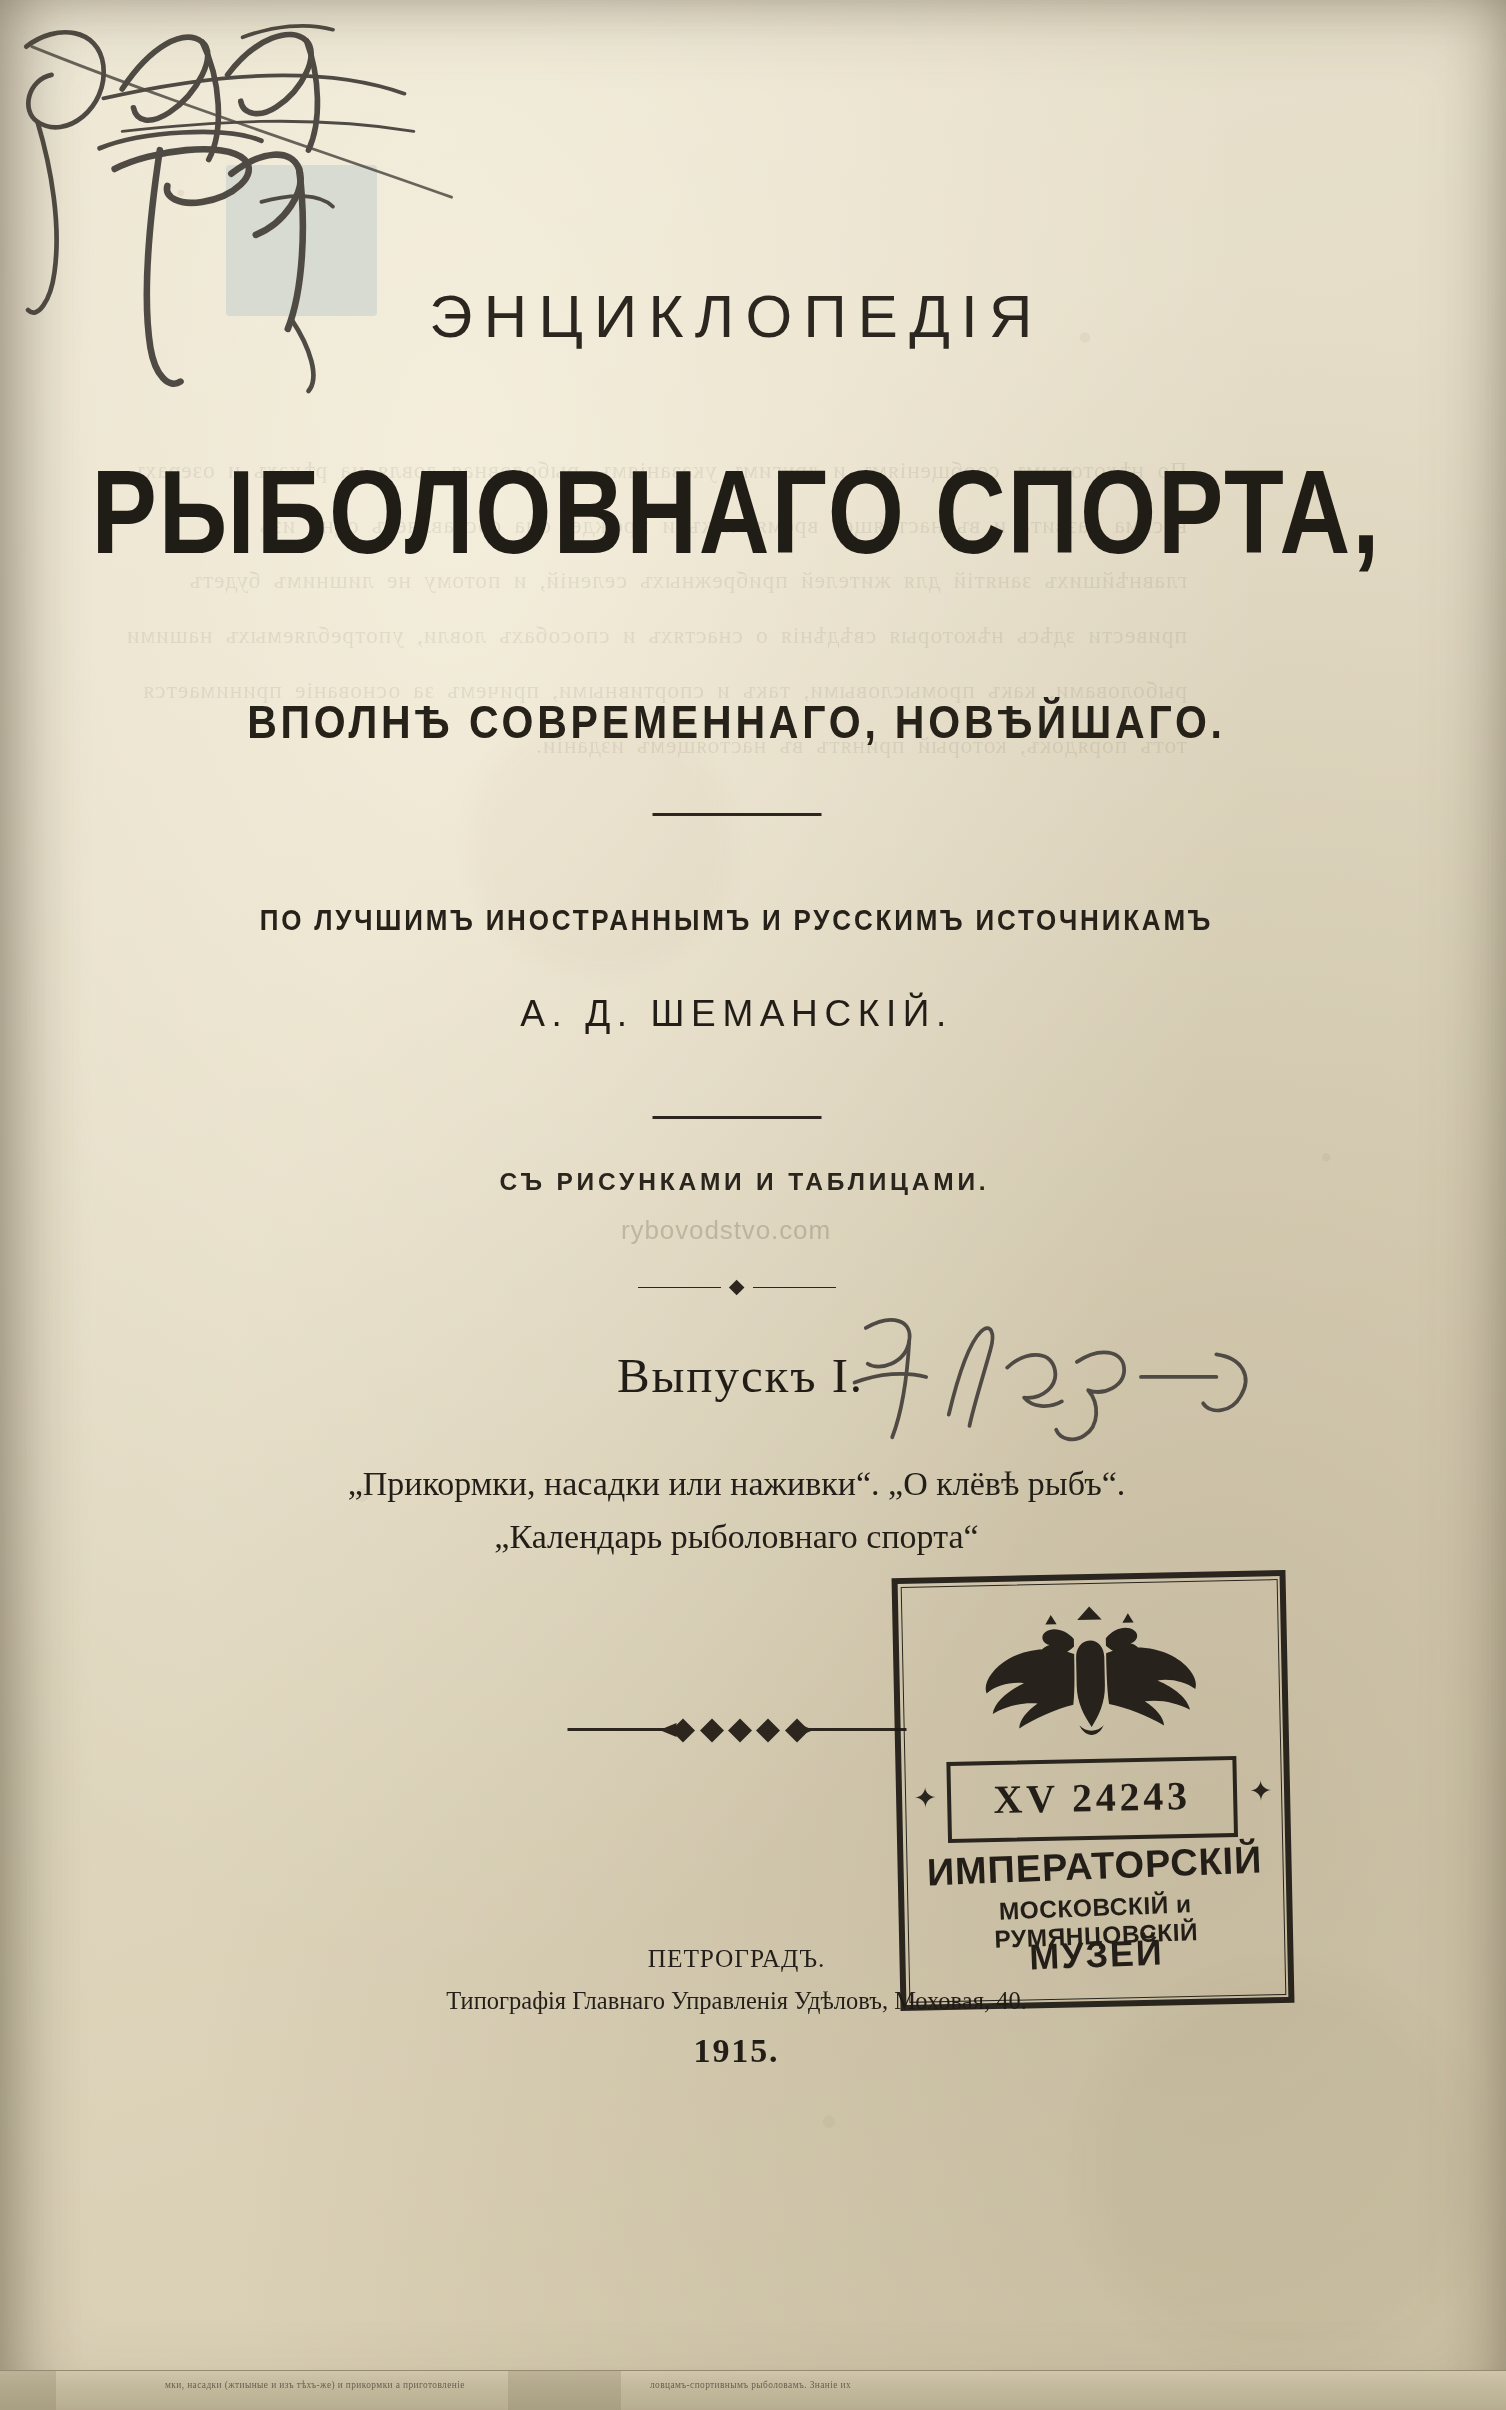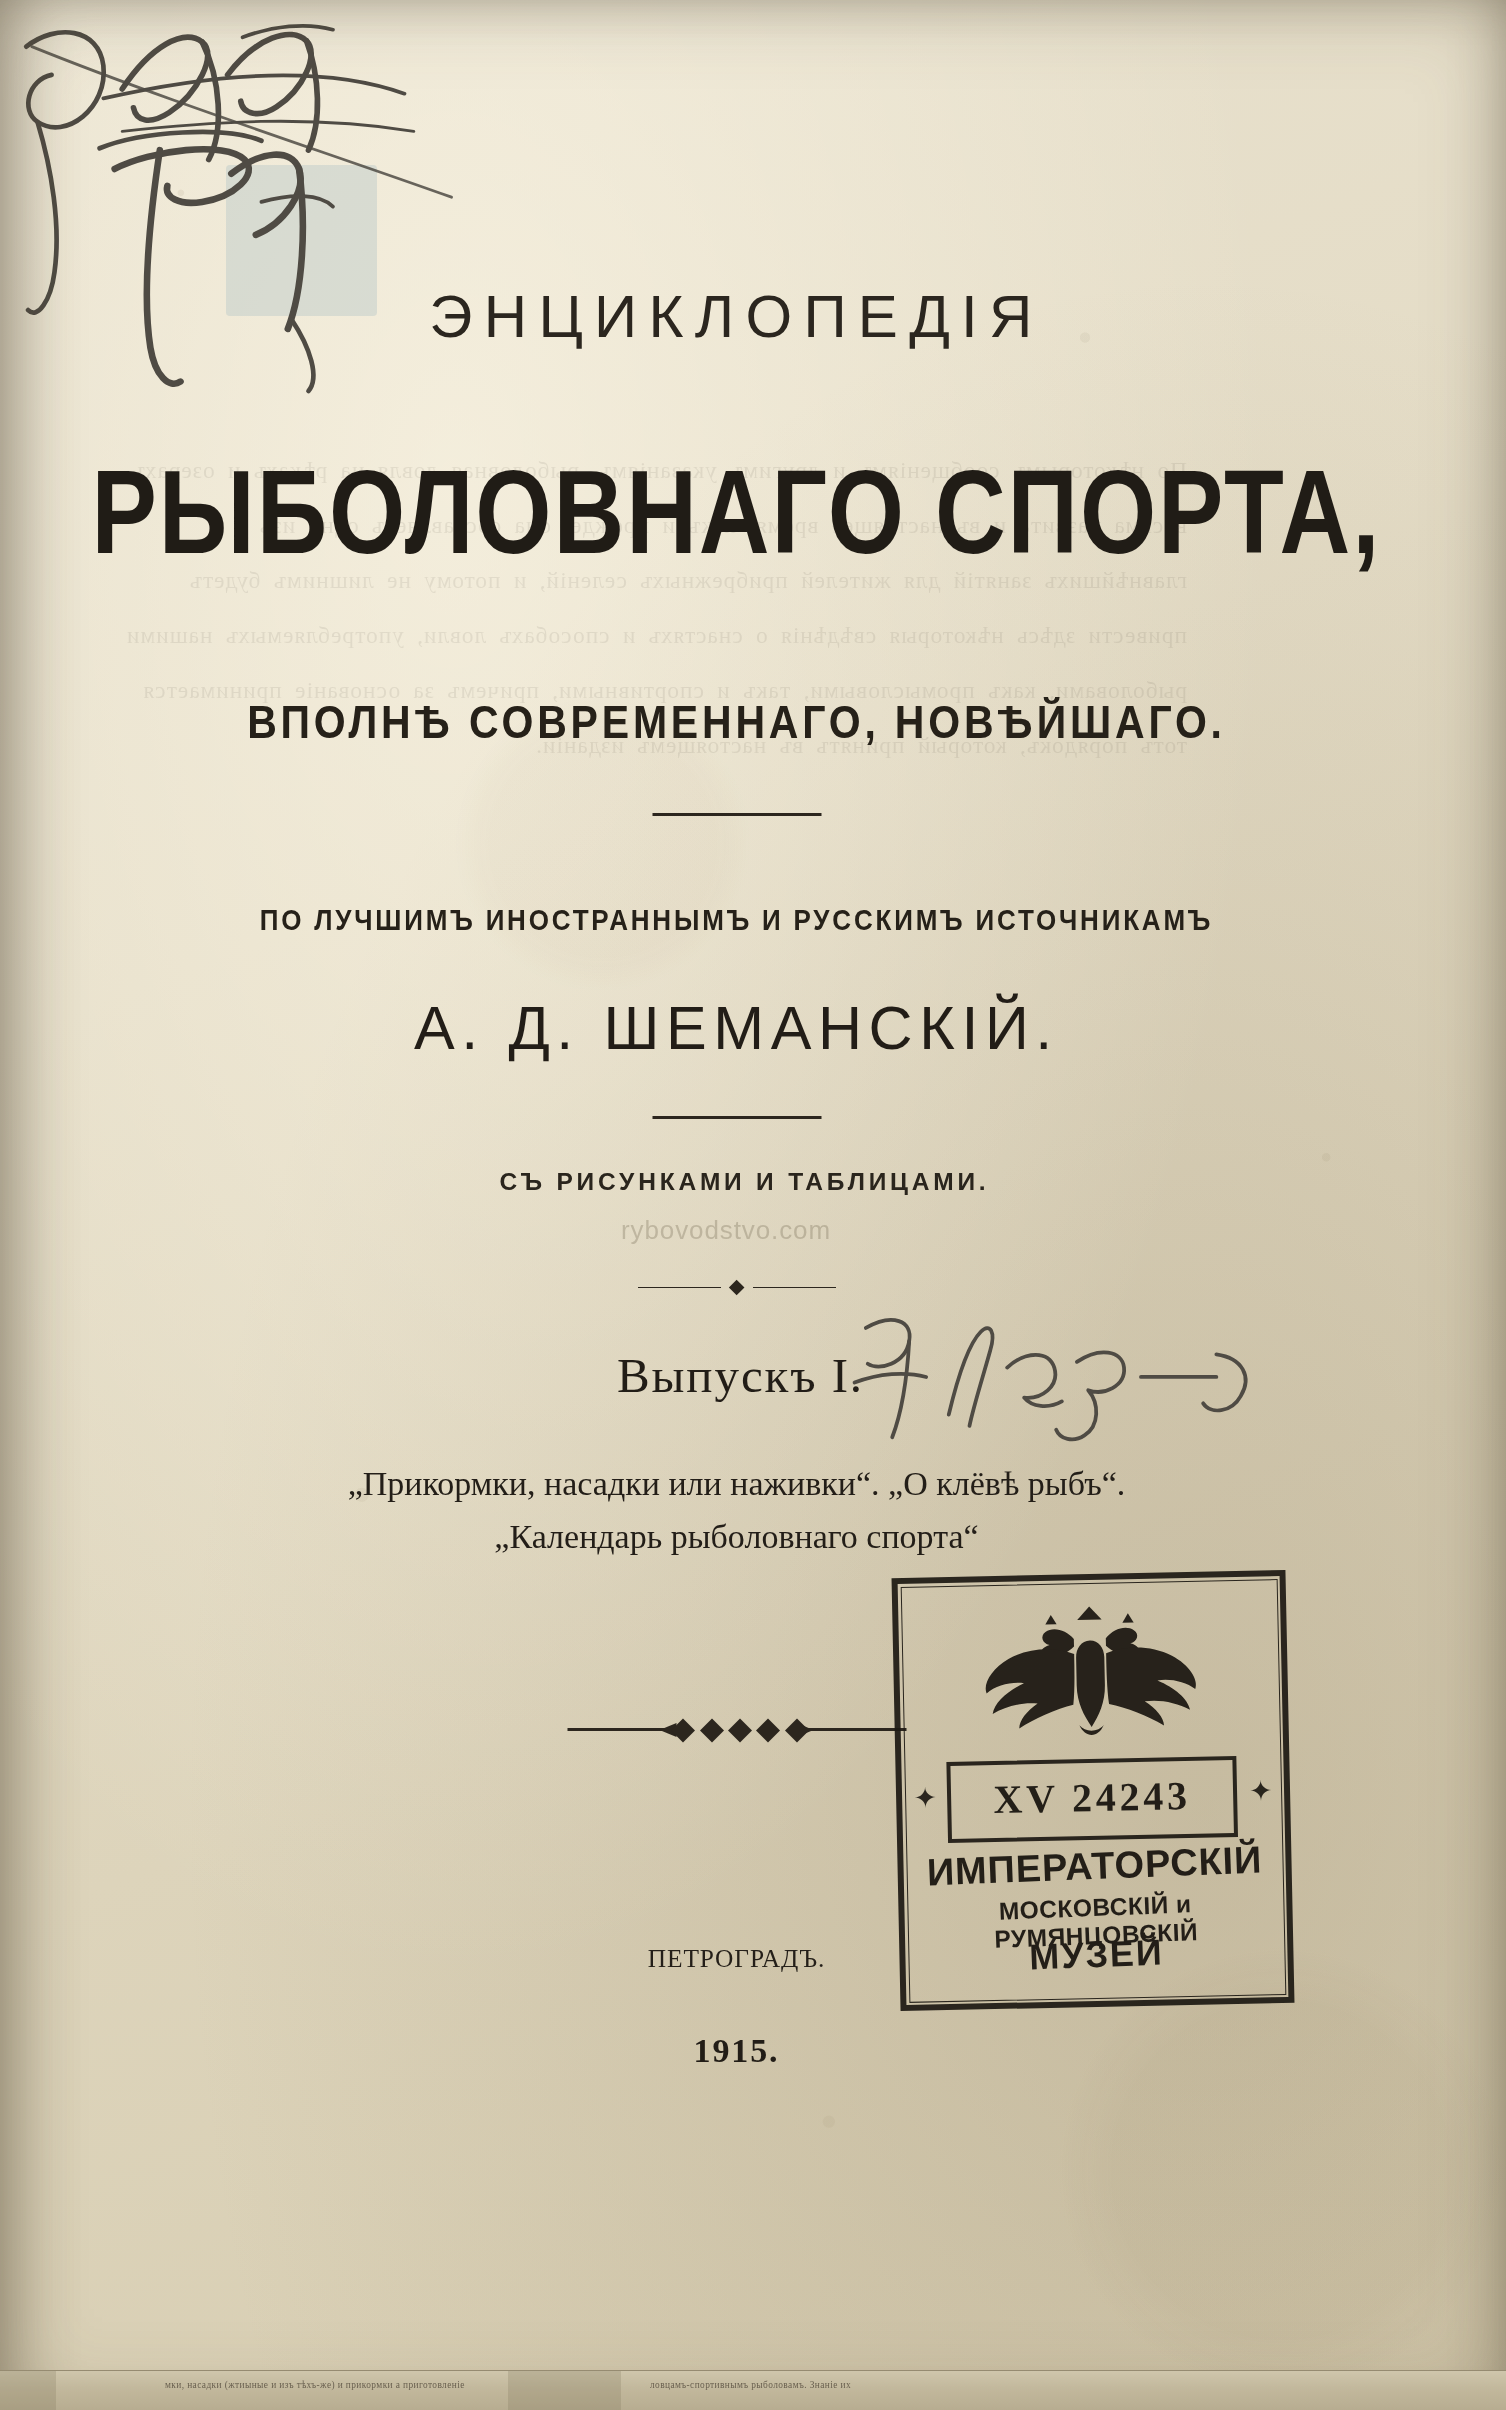--- a/index.html
+++ b/index.html
@@ -171,21 +171,21 @@
     color: #262119;
     transform: scaleY(1.1);
     transform-origin: center top;
   }
 
   .line-author {
     position: absolute;
     left: 0; right: 0;
     top: 993px;
     font-family: "Liberation Sans", sans-serif;
-    font-size: 61px;
+    font-size: 37px;
     font-weight: 400;
     letter-spacing: 6.6px;
     color: #221d17;
   }
 
   .line-illus {
     position: absolute;
     left: 0; right: 0;
     top: 1168px;
     font-family: "Liberation Sans", sans-serif;
@@ -487,20 +487,21 @@
         <span class="dia d2"></span>
         <span class="dia d3"></span>
         <span class="dia d4"></span>
         <span class="dia d5"></span>
         <span class="tip tipr"></span>
       </span>
       <span class="longbar r"></span>
     </div>
 
     <div class="imprint-city center">ПЕТРОГРАДЪ.</div>
+    <div class="imprint-press center">Типографія Главнаго Управленія Удѣловъ, Моховая, 40.</div>
     <div class="imprint-year center">1915.</div>
 
   </div>
 
   <div id="watermark">rybovodstvo.com</div>
 
   <div id="hw-stamp-blue"></div>
 
   <svg id="hw-top" viewBox="0 0 720 440">
     <g fill="none" stroke="#4f4b44" stroke-linecap="round" stroke-linejoin="round">

